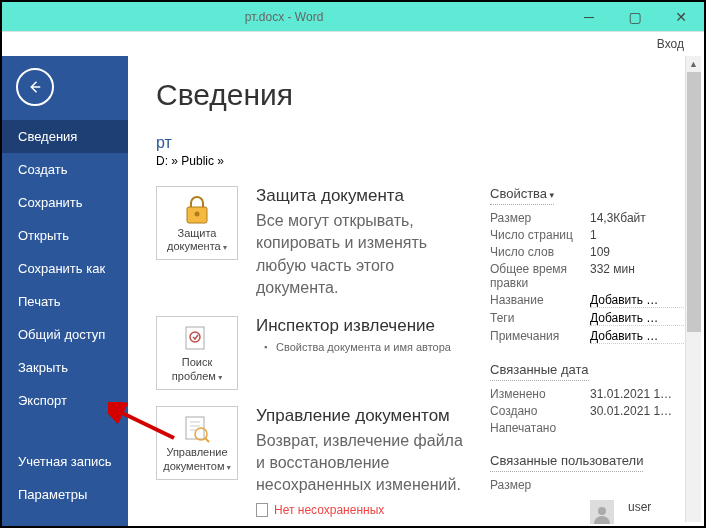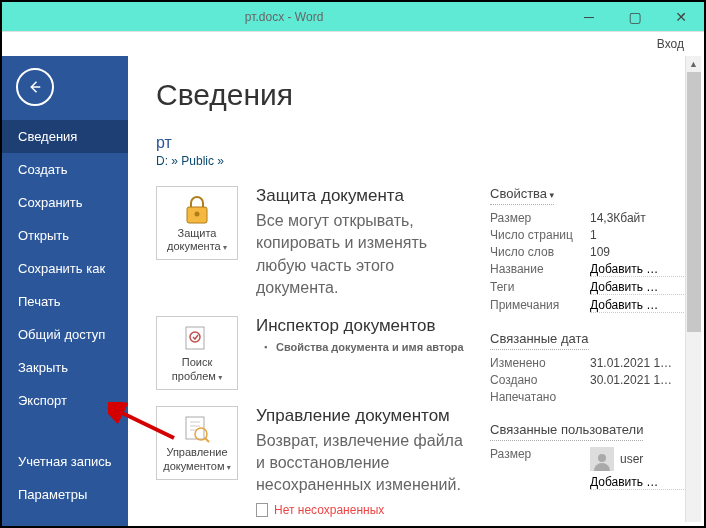--- a/index.html
+++ b/index.html
@@ -14,44 +14,44 @@
 .sidebar { width: 126px; background: #2b579a; color: #fff; display: flex; flex-direction: column; padding-top: 8px; }
 .back-btn { width: 38px; height: 38px; border: 2px solid #fff; border-radius: 50%; margin: 4px 0 14px 14px; display: flex; align-items: center; justify-content: center; cursor: pointer; }
 .back-btn svg { stroke: #fff; fill: none; stroke-width: 2; }
 .side-item { padding: 9px 16px; font-size: 13px; cursor: pointer; color: #fff; }
 .side-item.active { background: #1e3f73; }
 .side-spacer { height: 28px; }
 .content { flex: 1; background: #fff; position: relative; overflow-y: auto; }
 .content-inner { padding: 22px 18px 18px 28px; }
 .page-title { font-size: 30px; font-weight: 300; color: #333; margin-bottom: 22px; }
 .file-name { font-size: 16px; color: #2b579a; }
-.file-path { font-size: 12px; color: #0c4a6e; margin-top: 2px; margin-bottom: 18px; }
+.file-path { font-size: 12px; color: #000000; margin-top: 2px; margin-bottom: 18px; }
 .row { display: flex; align-items: flex-start; margin-bottom: 16px; }
 .tile { width: 82px; height: 74px; border: 1px solid #ccc; display: flex; flex-direction: column; align-items: center; justify-content: center; cursor: pointer; margin-right: 18px; flex-shrink: 0; }
 .tile-icon { height: 34px; display: flex; align-items: center; justify-content: center; }
 .tile-label { font-size: 11px; color: #444; text-align: center; line-height: 1.2; padding: 0 4px; }
 .tile-label::after { content: " ▾"; font-size: 8px; color: #666; }
 .section-body { flex: 1; padding-right: 10px; }
 .section-title { font-size: 17px; color: #333; margin-bottom: 4px; }
 .section-desc { font-size: 16px; color: #666; line-height: 1.4; }
-.bullet { font-size: 11px; color: #666; padding-left: 20px; margin-top: 4px; position: relative; line-height: 1.4; font-weight: bold; }
+.bullet { font-size: 11px; color: #666; padding-left: 20px; margin-top: 4px; position: relative; line-height: 1.4; }
 .bullet::before { content: "▪"; position: absolute; left: 8px; color: #666; font-size: 9px; top: 1px; }
 .unsaved-row { font-size: 12px; color: #ef4444; display: flex; align-items: center; gap: 6px; margin-top: 6px; }
 .doc-icon { width: 12px; height: 14px; border: 1px solid #999; display: inline-block; }
 .props-panel { width: 210px; flex-shrink: 0; padding-left: 14px; font-size: 12px; color: #555; }
 .props-heading { font-size: 13px; color: #444; border-bottom: 1px dotted #aaa; padding-bottom: 3px; margin-bottom: 6px; display: inline-block; }
 .props-heading.dd::after { content: " ▾"; font-size: 9px; }
 .prop-row { display: flex; margin-bottom: 3px; }
 .prop-key { width: 100px; color: #666; }
 .prop-val { flex: 1; color: #444; }
 .prop-val.add { color: #000000; border-bottom: 1px dotted #ccc; }
 .props-section { margin-bottom: 18px; }
 .avatar { width: 24px; height: 24px; background: #ddd; display: inline-flex; align-items: flex-end; justify-content: center; margin-right: 6px; overflow: hidden; }
 .avatar svg { fill: #aaa; }
-.author-row { display: flex; align-items: center; margin-top: 0; }
+.author-row { display: flex; margin-top: 22px; gap: 8px; }
 .columns { display: flex; }
 .left-col { flex: 1; }
 .scroll-track { position: absolute; right: 3px; top: 54px; width: 16px; height: 466px; background: #f1f1f1; border-left: 1px solid #e0e0e0; }
 .scroll-arrow { height: 16px; display: flex; align-items: center; justify-content: center; font-size: 9px; color: #666; }
 .scroll-thumb { width: 14px; height: 260px; background: #c7c7c7; margin: 0 auto; }
 .arrow-annotation { position: absolute; left: 106px; top: 400px; z-index: 10; pointer-events: none; }
 </style>
 </head>
 <body>
 
@@ -120,21 +120,21 @@
                 <div class="tile-icon">
                   <svg width="28" height="30" viewBox="0 0 28 30">
                       <rect x="3" y="3" width="18" height="22" fill="#fff" stroke="#aaa"></rect>
                       <circle cx="12" cy="13" r="5" fill="none" stroke="#c0504d" stroke-width="1.5"></circle>
                       <path d="M10 13 l2 2 3 -4" stroke="#c0504d" fill="none" stroke-width="1.5"></path>
                     </svg>
                 </div>
                 <div class="tile-label">Поиск проблем</div>
               </div>
               <div class="section-body">
-                <div class="section-title">Инспектор документов</div>
+                <div class="section-title">Инспектор извлечение</div>
                 <div class="bullet">Свойства документа и имя автора</div>
               </div>
             </div>
 
             <div class="row">
               <div class="tile">
                 <div class="tile-icon">
                   <svg width="28" height="30" viewBox="0 0 28 30">
                       <rect x="3" y="3" width="18" height="22" fill="#fff" stroke="#aaa"></rect>
                       <circle cx="18" cy="20" r="6" fill="none" stroke="#e8a33d" stroke-width="1.5"></circle>
@@ -164,20 +164,24 @@
                     <div class="prop-key">Размер</div>
                     <div class="prop-val">14,3Кбайт</div>
                   </div>
                   <div class="prop-row">
                     <div class="prop-key">Число страниц</div>
                     <div class="prop-val">1</div>
                   </div>
                   <div class="prop-row">
                     <div class="prop-key">Число слов</div>
                     <div class="prop-val">109</div>
+                  </div>
+                  <div class="prop-row">
+                    <div class="prop-key">Общее время правки</div>
+                    <div class="prop-val">332 мин</div>
                   </div>
                   <div class="prop-row">
                     <div class="prop-key">Название</div>
                     <div class="prop-val add">Добавить …</div>
                   </div>
                   <div class="prop-row">
                     <div class="prop-key">Теги</div>
                     <div class="prop-val add">Добавить …</div>
                   </div>
                   <div class="prop-row">

